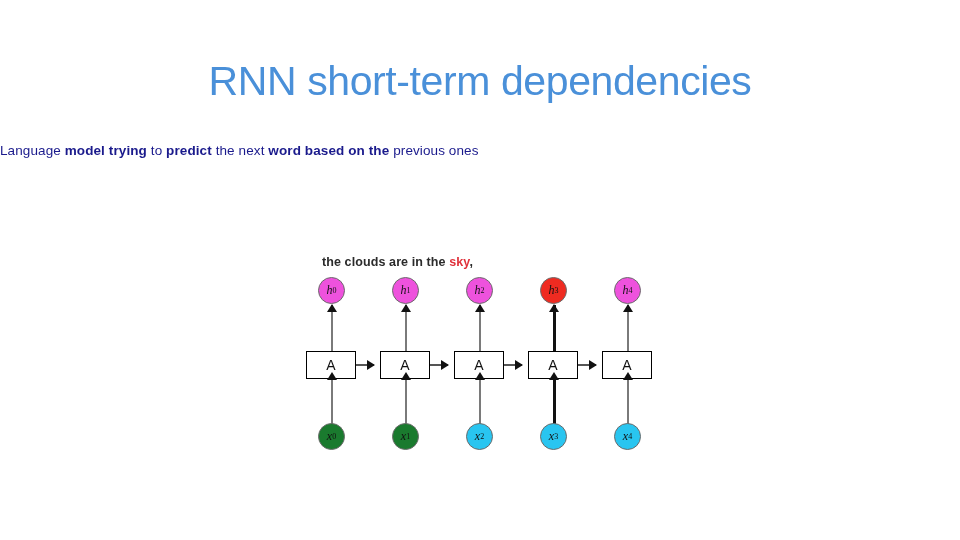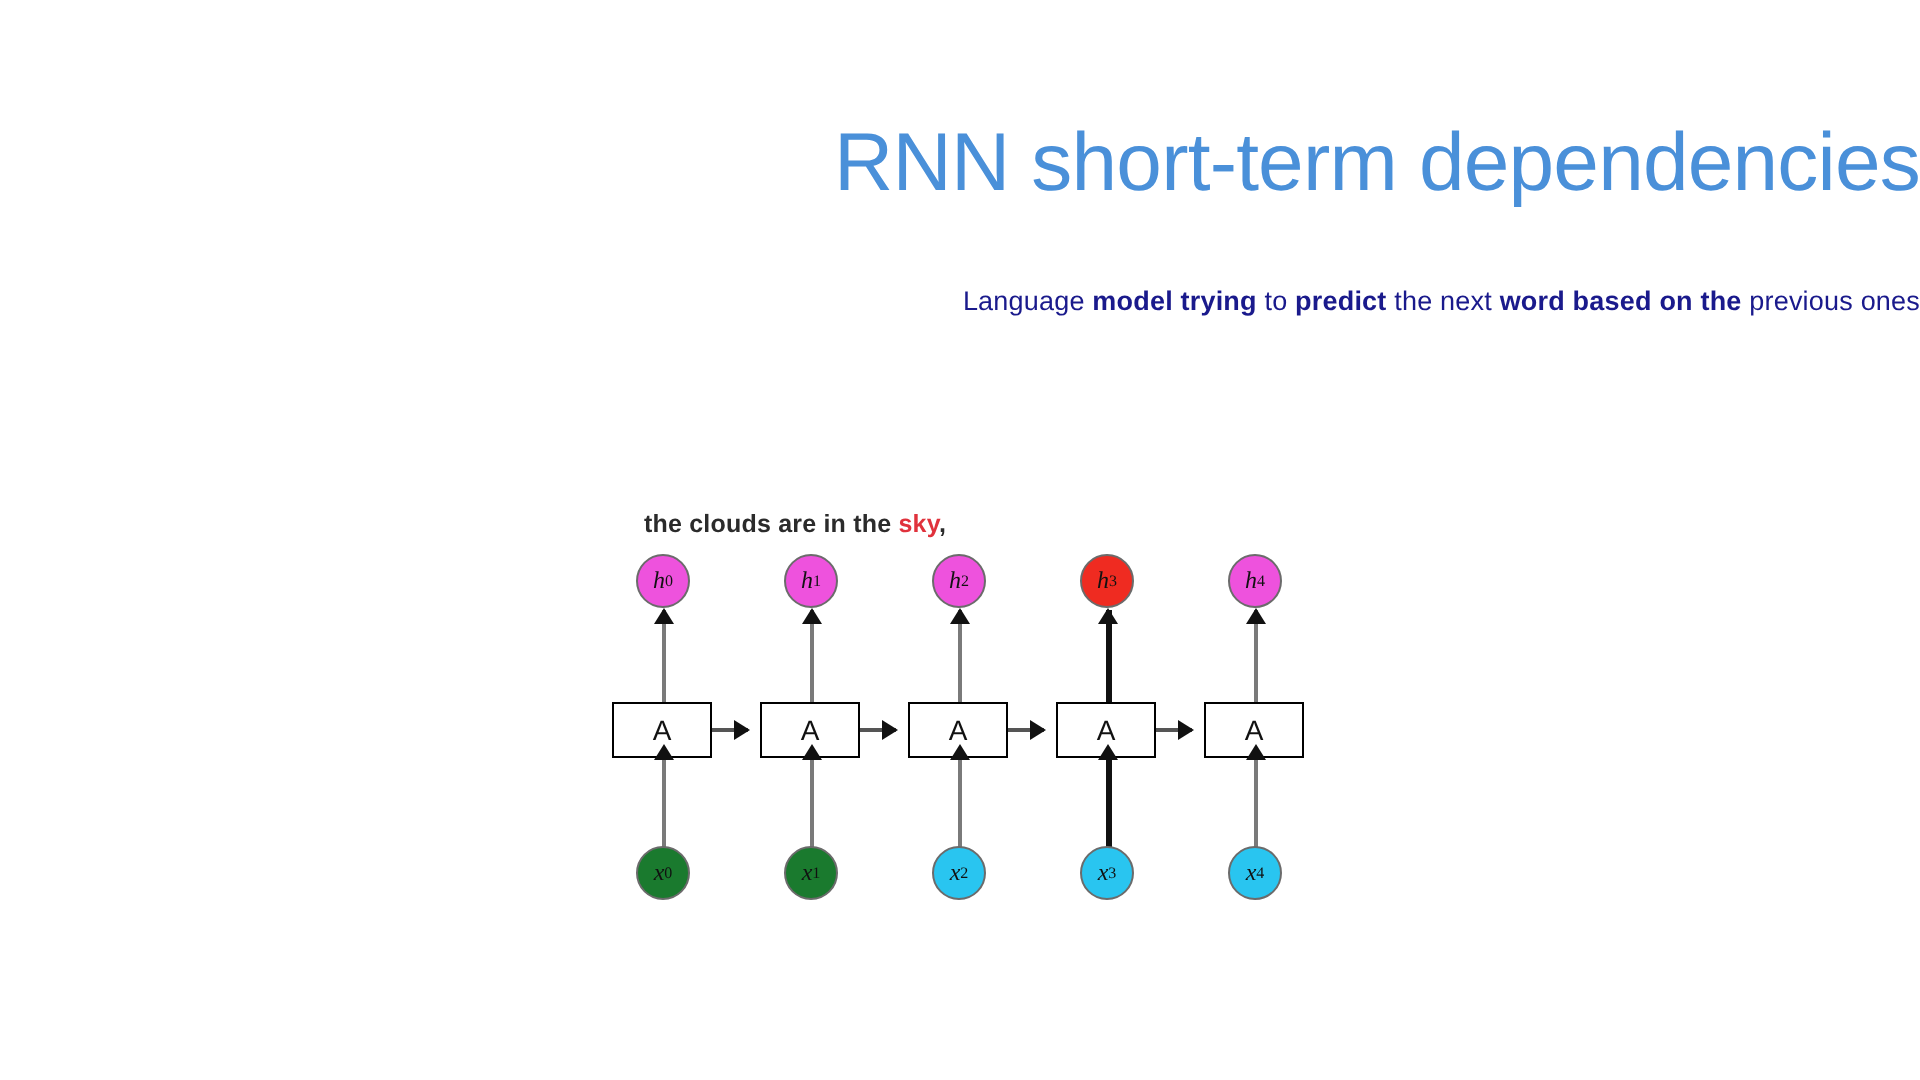--- a/index.html
+++ b/index.html
@@ -15,36 +15,36 @@
     font-family: "Liberation Sans", sans-serif;
     -webkit-font-smoothing: antialiased;
   }
 
   
   #slide-title {
     position: absolute;
     left: 0;
     top: 58px;
     width: 960px;
-    text-align: right;
+    text-align: center;
     font-size: 41px;
     font-weight: 400;
     letter-spacing: -0.4px;
     color: #4a90d9;
     line-height: 1.15;
     white-space: nowrap;
   }
 
   
   #subtitle {
     position: absolute;
     left: 0;
     top: 143px;
     width: 960px;
-    text-align: right;
+    text-align: left;
     font-size: 13.5px;
     color: #1a1a8c;
     letter-spacing: 0.1px;
     white-space: nowrap;
   }
   #subtitle .b { font-weight: 700; }
   #subtitle .r { font-weight: 400; }
 
   
   #rnn-figure {

